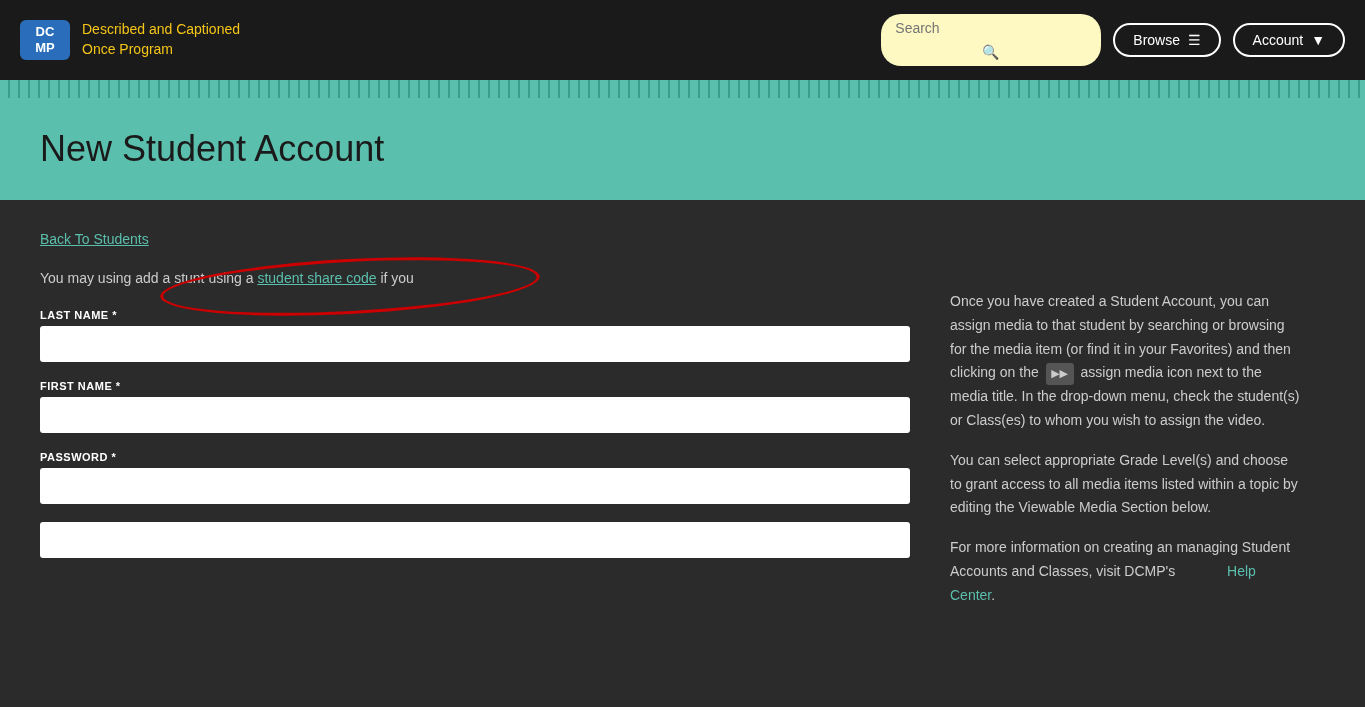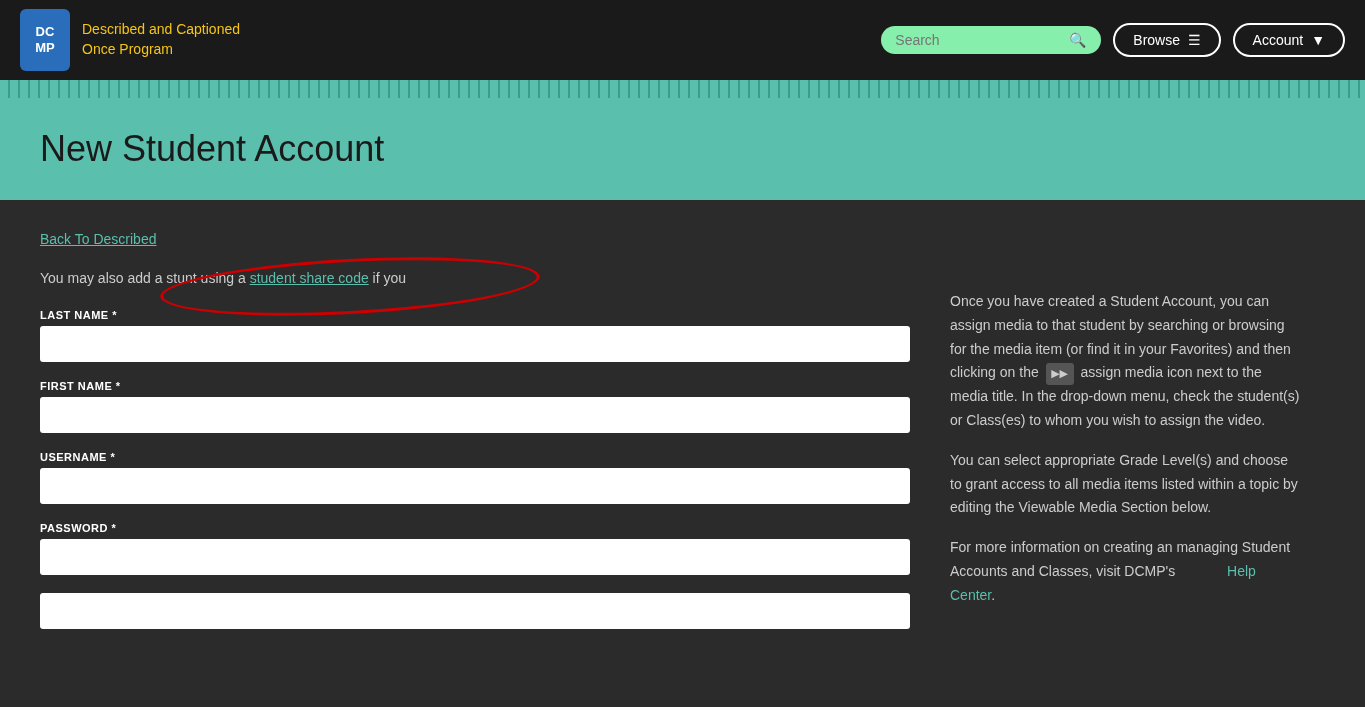--- a/index.html
+++ b/index.html
@@ -15,21 +15,21 @@
       gap: 20px;
     }
     .logo-area {
       display: flex;
       align-items: center;
       gap: 12px;
       flex: 1;
     }
     .logo-box {
       width: 50px;
-      height: 62px;
+      height: 40px;
       background: #2a6ebb;
       border-radius: 6px;
       display: flex;
       align-items: center;
       justify-content: center;
       font-weight: bold;
       font-size: 13px;
       color: #fff;
       flex-shrink: 0;
       line-height: 1.2;
@@ -42,25 +42,26 @@
     }
     .logo-text span { color: #f5c518; }
     .header-right {
       display: flex;
       align-items: center;
       gap: 12px;
     }
     .search-box {
       display: flex;
       align-items: center;
-      background: #86efac;
+      background: #fef9c3;
       border-radius: 20px;
       padding: 6px 14px;
       gap: 8px;
       width: 220px;
+      flex-direction: column;
     }
     .search-box input {
       border: none;
       outline: none;
       font-size: 14px;
       color: #333;
       width: 100%;
       background: transparent;
     }
     .search-icon { color: #555; font-size: 14px; }
@@ -234,42 +235,38 @@
   <div class="ruler-strip-inner"></div>
 </div>
 
 <section class="hero">
   <h1>New Student Account</h1>
 </section>
 
 <div class="main-content">
 
   <div class="form-section">
-    <a class="back-link">Back To Described</a>
+    <a class="back-link">Back To Students</a>
 
     <div class="info-text">
-      <span>You may also add a stu</span><span>nt using a </span><a class="info-text-link">student share code</a><span> if you</span>
+      <span>You may using add a stu</span><span>nt using a </span><a class="info-text-link">student share code</a><span> if you</span>
       
       <div class="oval-annotation"></div>
     </div>
 
     <div class="form-group">
       <label class="form-label">LAST NAME *</label>
       <input type="text" class="form-input" value="" style="">
     </div>
 
     <div class="form-group">
       <label class="form-label">FIRST NAME *</label>
       <input type="text" class="form-input" value="" style="">
     </div>
 
-    <div class="form-group">
-      <label class="form-label">USERNAME *</label>
-      <input type="text" class="form-input" value="" style="">
-    </div>
 
     <div class="form-group">
       <label class="form-label">PASSWORD *</label>
       <input type="password" class="form-input" value="" style="">
     </div>
 
     <div class="form-group">
       <input type="password" class="form-input" value="" style="">
     </div>
   </div>

